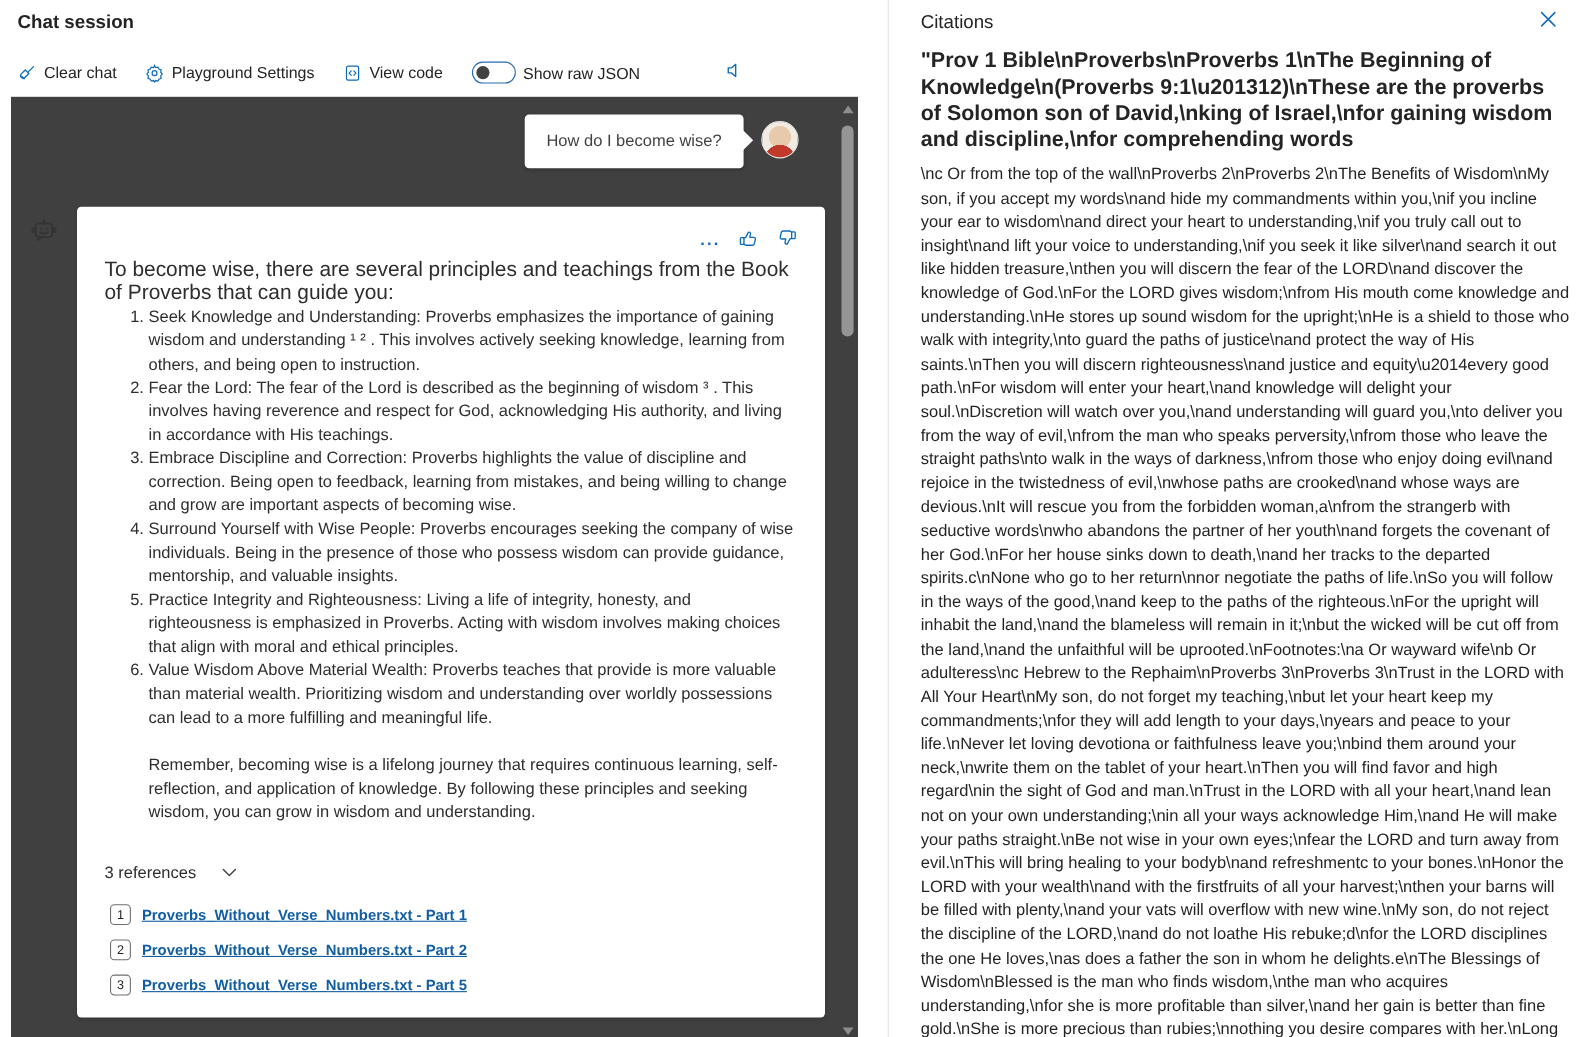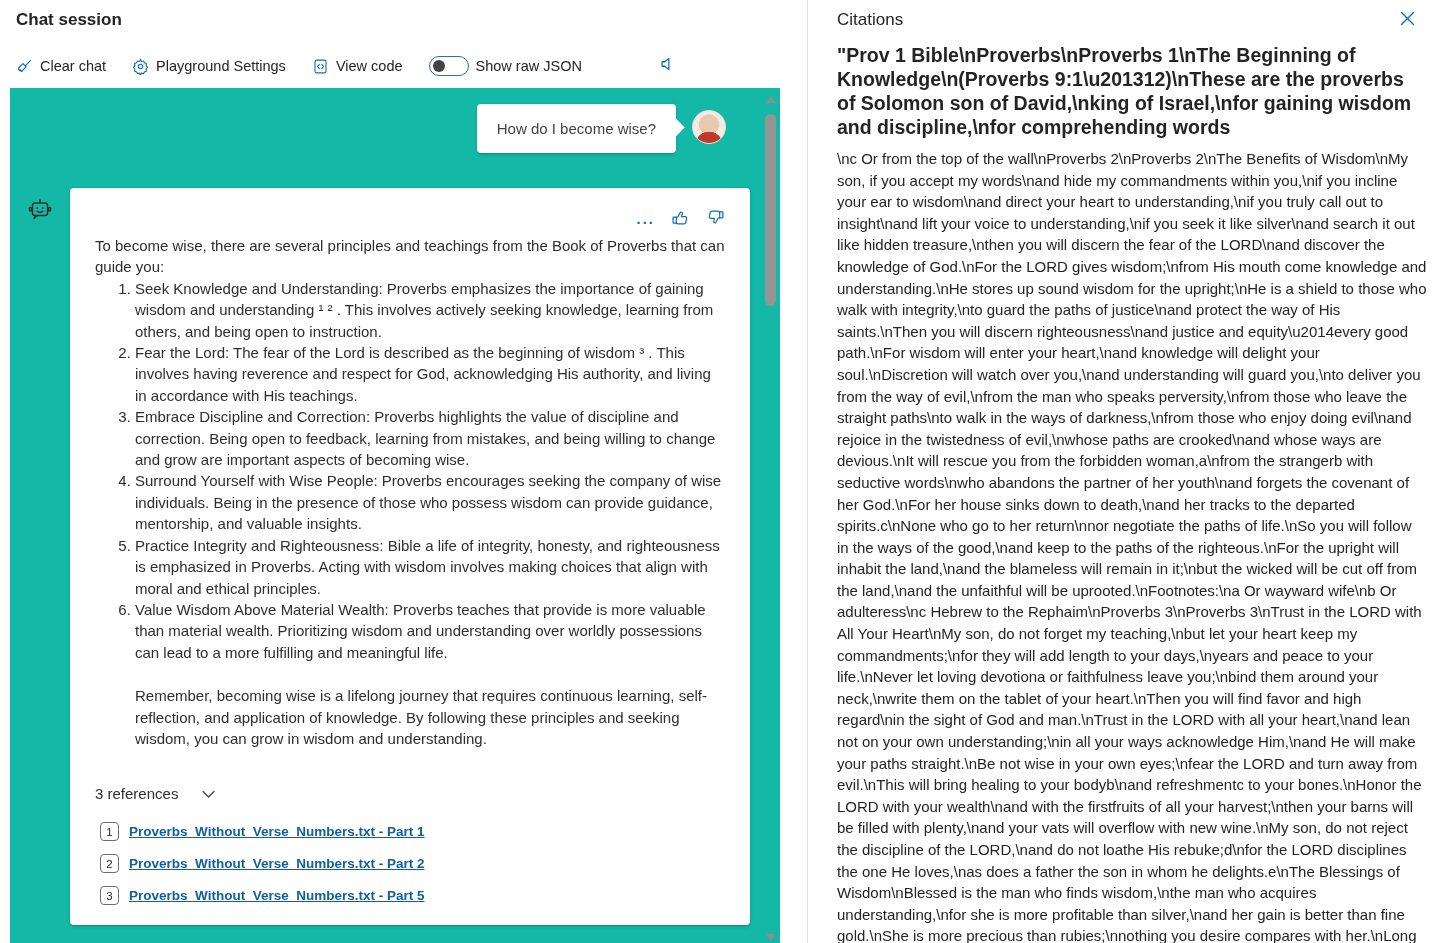--- a/index.html
+++ b/index.html
@@ -3,27 +3,27 @@
 <meta charset="utf-8">
 <style>
   * { margin:0; padding:0; box-sizing:border-box; }
   html,body { width:1435px; height:943px; overflow:hidden; background:#fff;
     font-family:"Liberation Sans", sans-serif; color:#242424; }
 
   
   .left-panel { position:absolute; left:0; top:0; width:716px; height:943px; background:#fff; }
   .panel-title { position:absolute; left:16px; top:10px; font-size:17px; font-weight:700; color:#242424; }
   .toolbar { position:absolute; left:16px; top:52px; right:40px; height:28px; display:flex; align-items:center; gap:26px; }
-  .tb-item { display:flex; align-items:center; gap:7px; font-size:14.5px; color:#242424; cursor:pointer; white-space:nowrap; }
+  .tb-item { display:flex; align-items:flex-end; gap:7px; font-size:14.5px; color:#242424; cursor:pointer; white-space:nowrap; }
   .tb-item svg { display:block; }
   .toggle { width:40px; height:20px; border:1px solid #2b6cb8; border-radius:10px; position:relative; background:#fff; }
   .toggle .knob { position:absolute; left:3px; top:3px; width:12px; height:12px; border-radius:50%; background:#424242; }
   .speaker-btn { margin-left:auto; cursor:pointer; }
 
-  .chat-area { position:absolute; left:10px; top:88px; width:770px; height:855px; background:#14b8a6; }
+  .chat-area { position:absolute; left:10px; top:88px; width:770px; height:855px; background:#404040; }
 
   
   .vscroll { position:absolute; right:1px; top:6px; bottom:2px; width:16px; }
   .arr-up { position:absolute; top:2px; left:3px; width:0; height:0; border-left:5px solid transparent; border-right:5px solid transparent; border-bottom:7px solid #8d8d8d; }
   .vthumb { position:absolute; top:20px; left:2px; width:11px; height:192px; background:#959595; border-radius:6px; }
   .arr-dn { position:absolute; bottom:0px; left:3px; width:0; height:0; border-left:5px solid transparent; border-right:5px solid transparent; border-top:7px solid #8d8d8d; }
 
   
   .user-row { position:absolute; top:16px; right:54px; display:flex; align-items:flex-start; }
   .user-bubble { position:relative; background:#fff; border-radius:4px; padding:16px 20px; font-size:15px; color:#424242;
@@ -36,21 +36,21 @@
   }
 
   
   .bot-row { position:absolute; top:100px; left:18px; right:30px; display:flex; gap:16px; }
   .bot-icon { width:26px; padding-top:10px; flex:none; }
   .bot-card { position:relative; flex:1; background:#fff; border-radius:4px; height:737px; padding:20px 25px 0 25px; overflow:hidden;
     box-shadow:0 1.6px 3.6px rgba(0,0,0,.13), 0 0.3px 0.9px rgba(0,0,0,.10); }
   .bot-card::before { content:""; position:absolute; left:-6px; top:18px; width:13px; height:13px; background:#fff; transform:rotate(45deg); }
   .card-actions { display:flex; justify-content:flex-end; align-items:center; gap:16px; height:22px; }
   .dots { color:#0f6cbd; font-size:15px; font-weight:700; letter-spacing:2px; line-height:10px; cursor:pointer; }
-  .msg-text { margin-top:5px; font-size:15px; line-height:21.4px; color:#2e2e2e; }
+  .msg-text { margin-top:5px; font-size:19px; line-height:21.4px; color:#2e2e2e; }
   .msg-list { margin:0; padding-left:40px; font-size:15px; line-height:21.4px; color:#2e2e2e; }
   .outro { margin:22px 0 0 40px; font-size:15px; line-height:21.4px; color:#2e2e2e; }
   .refs-toggle { margin-top:36px; display:flex; align-items:center; gap:24px; font-size:15px; color:#2e2e2e; cursor:pointer; }
   .ref-list { margin-top:20px; display:flex; flex-direction:column; gap:13px; }
   .ref-item { display:flex; align-items:center; gap:10px; margin-left:5px; }
   .ref-badge { width:19px; height:19px; flex:none; border:1px solid #6e6e6e; border-radius:4px; background:#fff;
     display:flex; align-items:center; justify-content:center; font-size:11.5px; color:#242424; }
   .ref-link { color:#115ea3; font-size:13.5px; font-weight:700; text-decoration:underline; cursor:pointer; }
 
   
@@ -151,21 +151,21 @@
           </span>
         </div>
 
         <div class="msg-text">To become wise, there are several principles and teachings from the Book of Proverbs that can guide you:</div>
 
         <ol class="msg-list">
           <li>Seek Knowledge and Understanding: Proverbs emphasizes the importance of gaining wisdom and understanding ¹ ² . This involves actively seeking knowledge, learning from others, and being open to instruction.</li>
           <li>Fear the Lord: The fear of the Lord is described as the beginning of wisdom ³ . This involves having reverence and respect for God, acknowledging His authority, and living in accordance with His teachings.</li>
           <li>Embrace Discipline and Correction: Proverbs highlights the value of discipline and correction. Being open to feedback, learning from mistakes, and being willing to change and grow are important aspects of becoming wise.</li>
           <li>Surround Yourself with Wise People: Proverbs encourages seeking the company of wise individuals. Being in the presence of those who possess wisdom can provide guidance, mentorship, and valuable insights.</li>
-          <li>Practice Integrity and Righteousness: Bible a life of integrity, honesty, and righteousness is emphasized in Proverbs. Acting with wisdom involves making choices that align with moral and ethical principles.</li>
+          <li>Practice Integrity and Righteousness: Living a life of integrity, honesty, and righteousness is emphasized in Proverbs. Acting with wisdom involves making choices that align with moral and ethical principles.</li>
           <li>Value Wisdom Above Material Wealth: Proverbs teaches that provide is more valuable than material wealth. Prioritizing wisdom and understanding over worldly possessions can lead to a more fulfilling and meaningful life.</li>
         </ol>
 
         <div class="outro">Remember, becoming wise is a lifelong journey that requires continuous learning, self-reflection, and application of knowledge. By following these principles and seeking wisdom, you can grow in wisdom and understanding.</div>
 
         <div class="refs-toggle">
           <span>3 references</span>
           <span>
             <svg width="13" height="9" viewBox="0 0 13 9" fill="none" stroke="#424242" stroke-width="1.3" stroke-linecap="round" stroke-linejoin="round">
               <path d="M1 1.5l5.5 5.5L12 1.5"></path>

